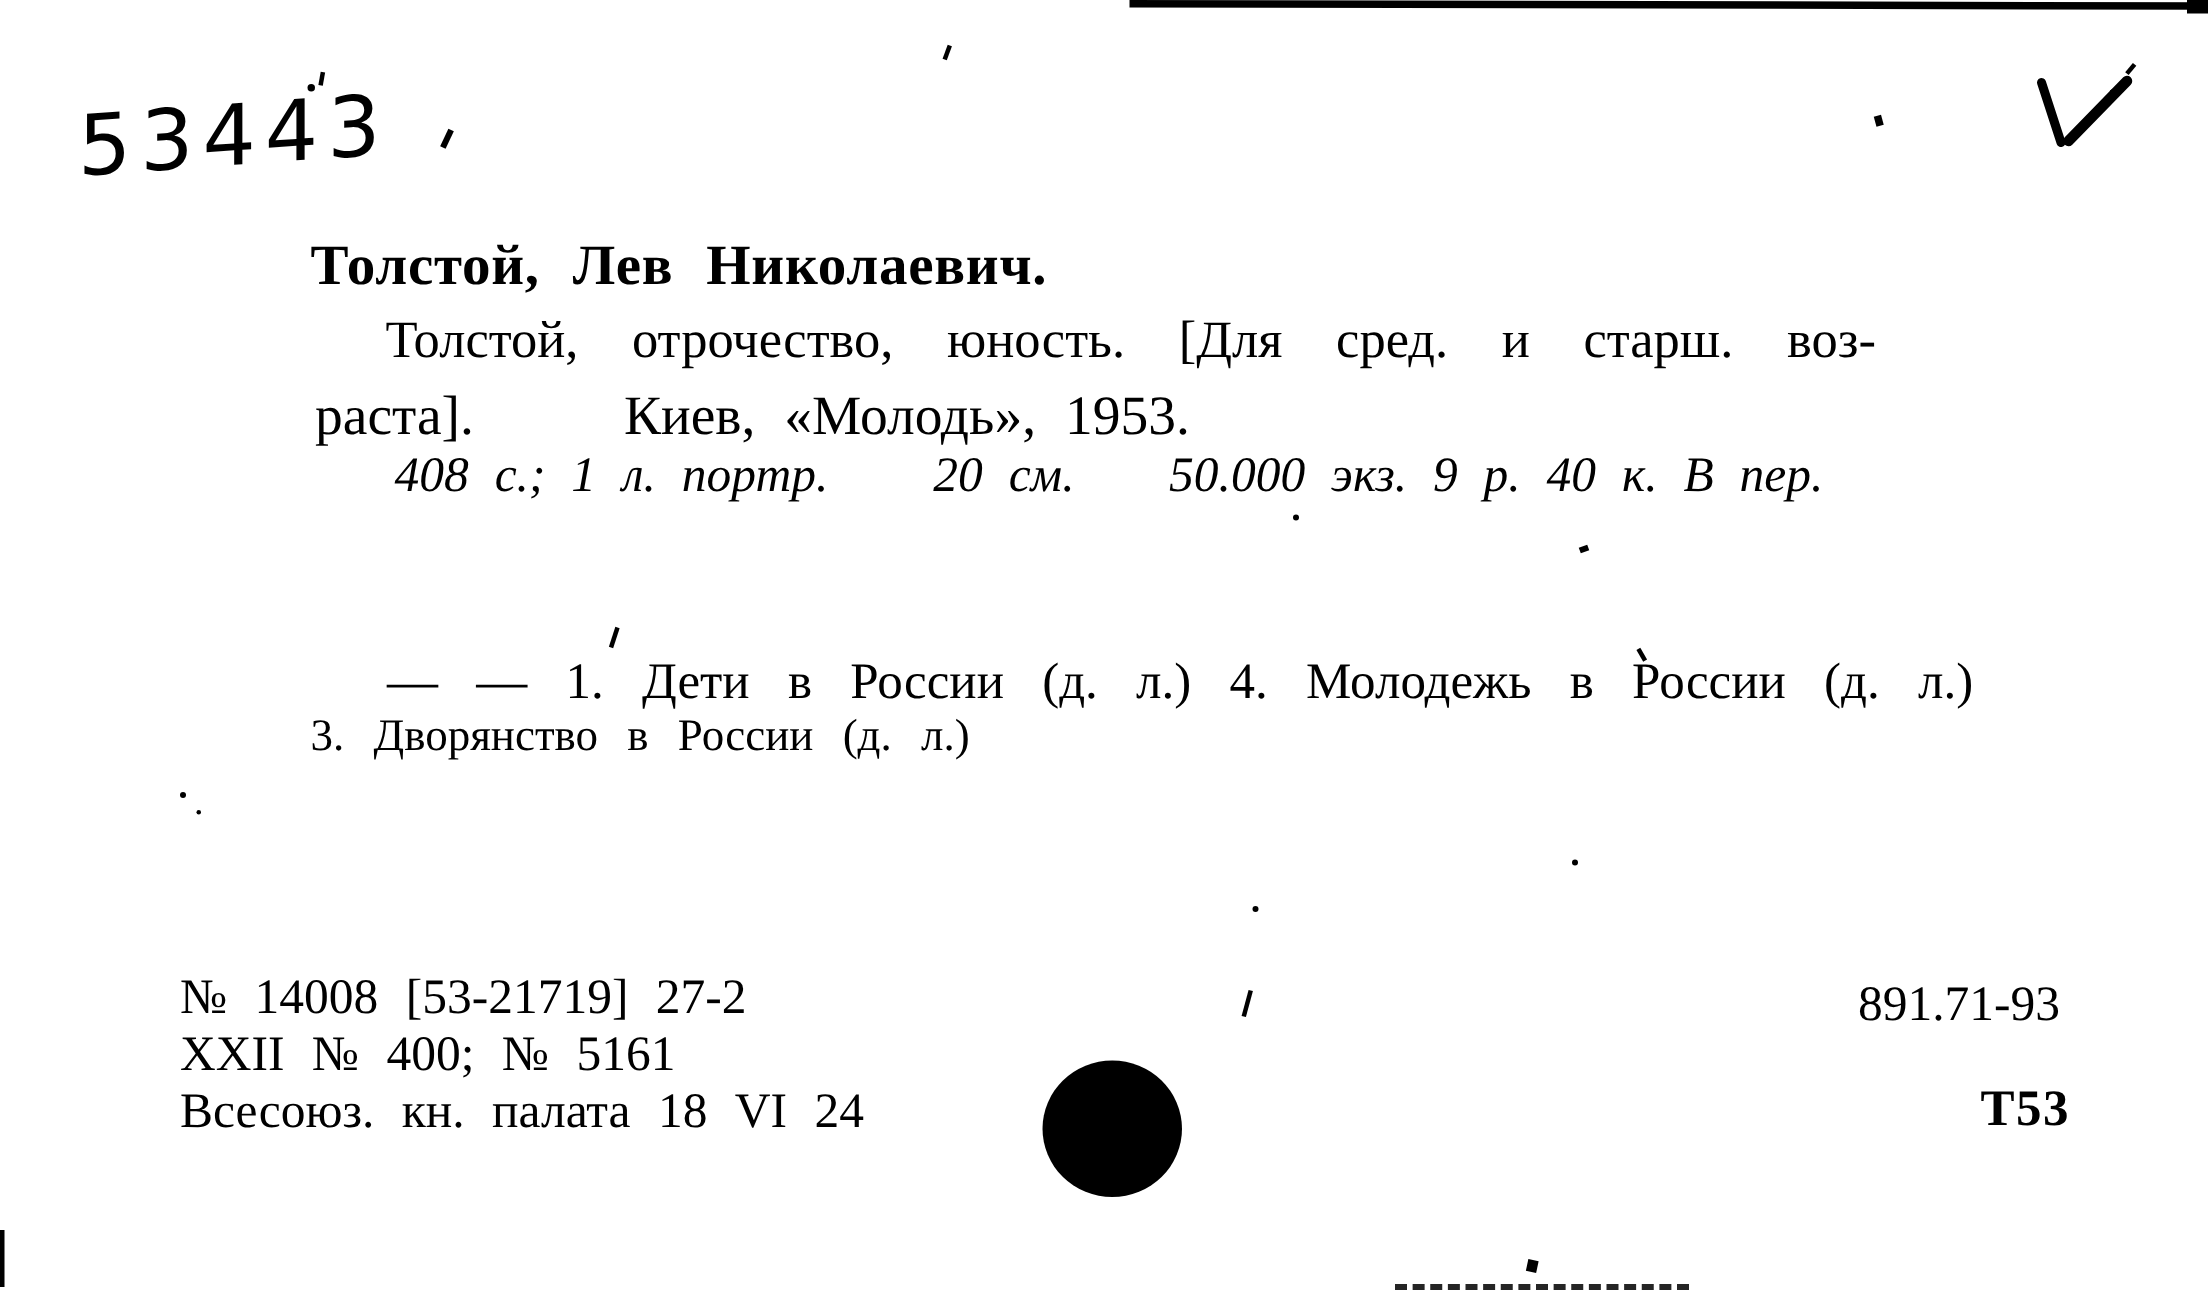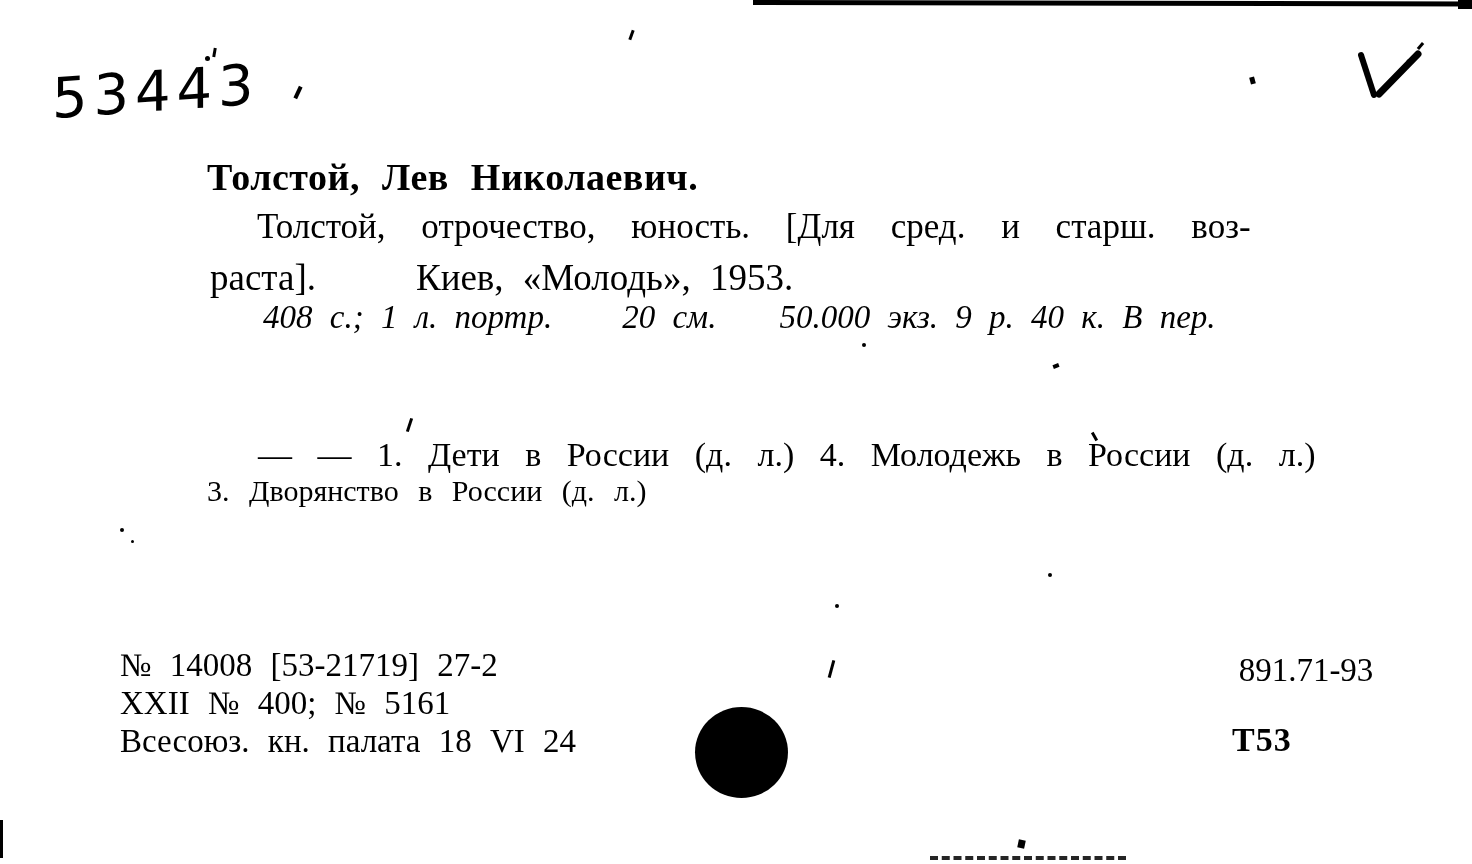--- a/index.html
+++ b/index.html
@@ -77,21 +77,21 @@
   }
   .registration div { white-space: nowrap; }
 
   
   .udc {
     left: 1232px; top: 652px; width: 148px;
     font-size: 33px; text-align: center;
   }
   .author-mark {
     left: 1232px; top: 721px; width: 148px;
-    font-size: 34px; font-weight: bold; text-align: left;
+    font-size: 34px; font-weight: bold; text-align: right;
     letter-spacing: 1px;
   }
 
   
   .hole-punch {
     left: 695px; top: 707px;
     width: 93px; height: 91px;
     background: #000;
     border-radius: 50%;
   }

